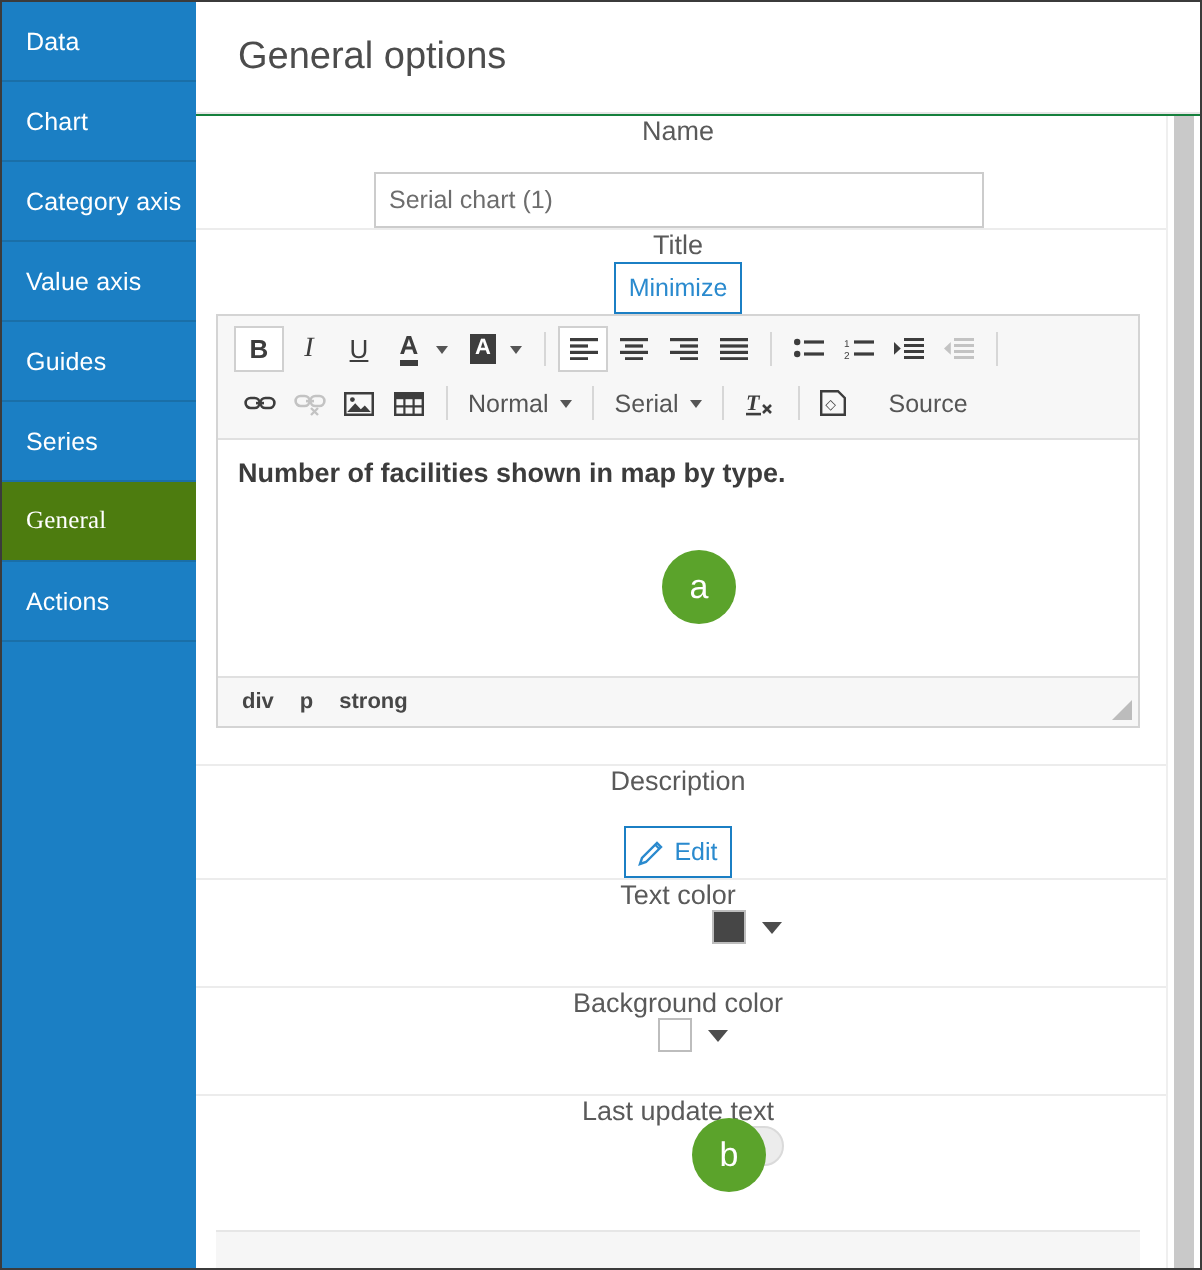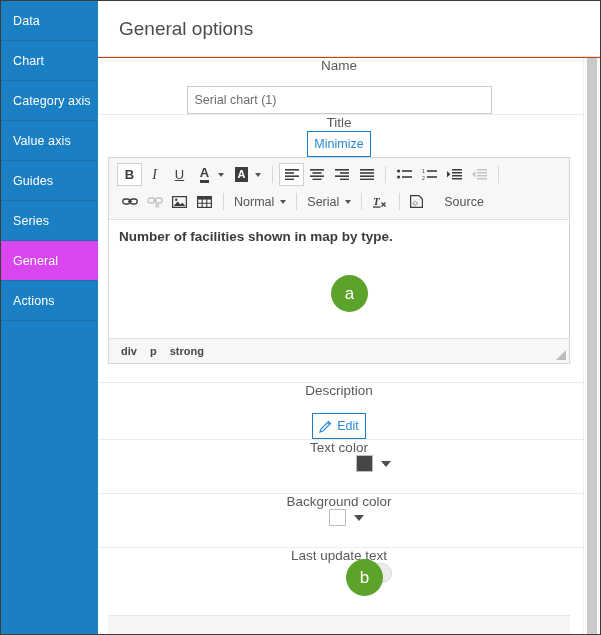--- a/index.html
+++ b/index.html
@@ -39,31 +39,32 @@
     color: #ffffff;
     font-size: 12.5px;
     display: flex;
     align-items: center;
     padding-left: 12px;
     letter-spacing: 0.1px;
     cursor: pointer;
     user-select: none;
   }
   .side-item.selected {
-    background: #d946ef;
+    background: #4d7c0f;
+    font-family: Liberation Serif, serif;
   }
 
   
   .main {
     position: absolute;
     left: 97px;
     top: 0;
     right: 0;
     bottom: 0;
-    background: #c2410c;
+    background: #15803d;
     box-sizing: border-box;
     border-radius: 20px;
   }
 
   .page-title {
     height: 56px;
     box-sizing: border-box;
     display: flex;
     align-items: center;
     padding-left: 21px;

